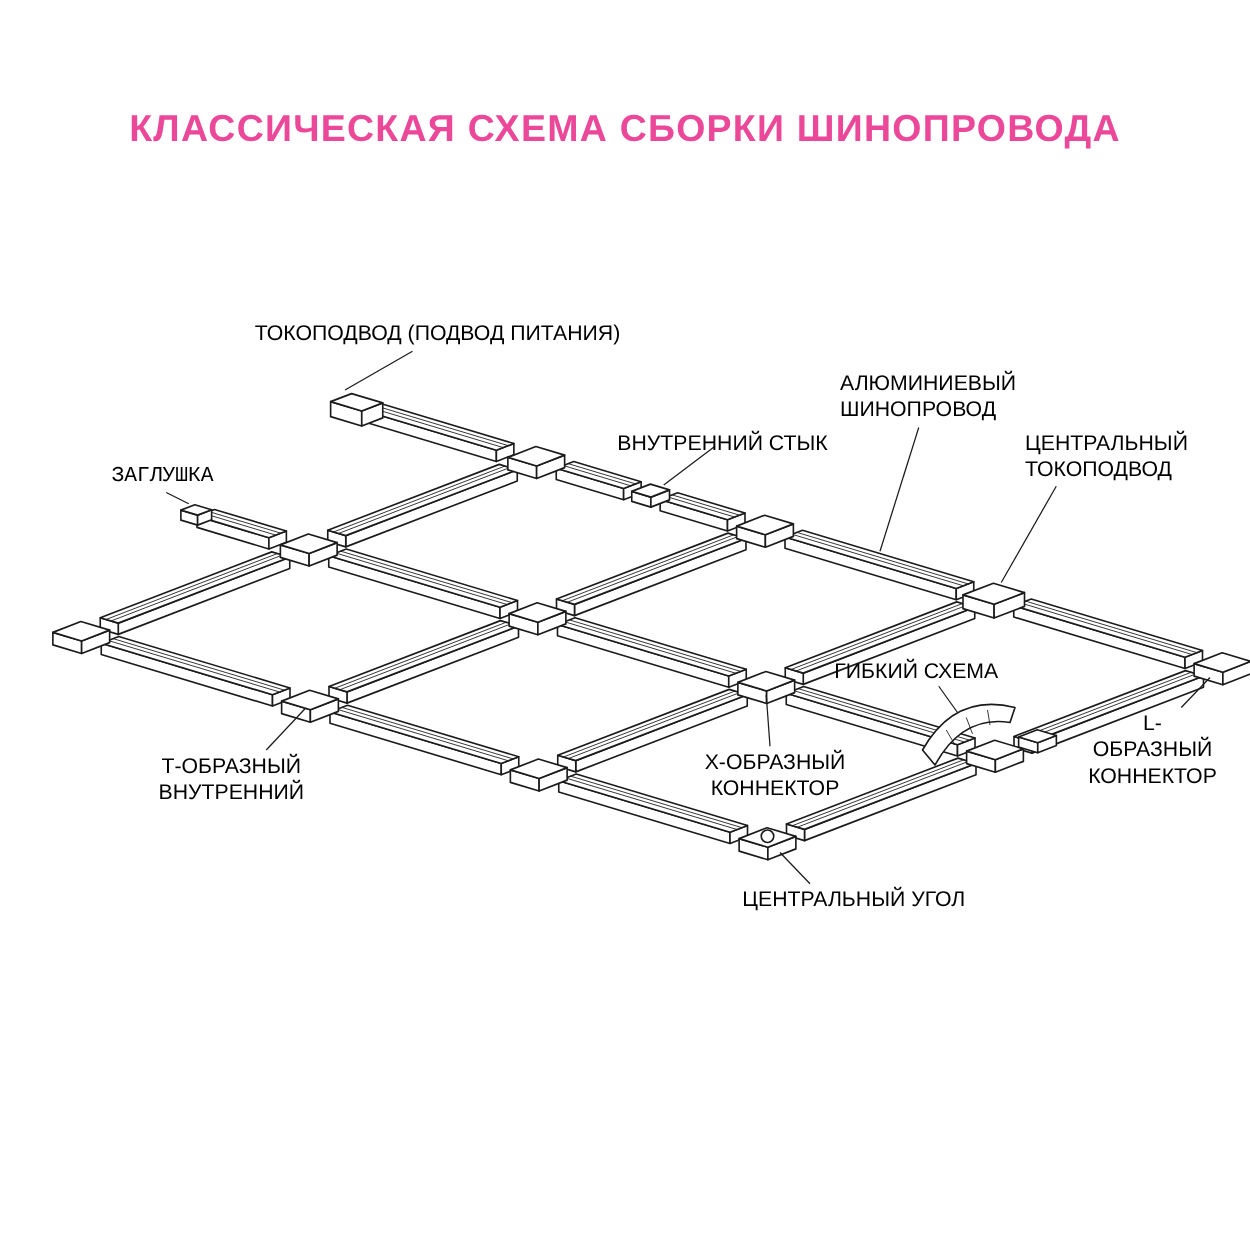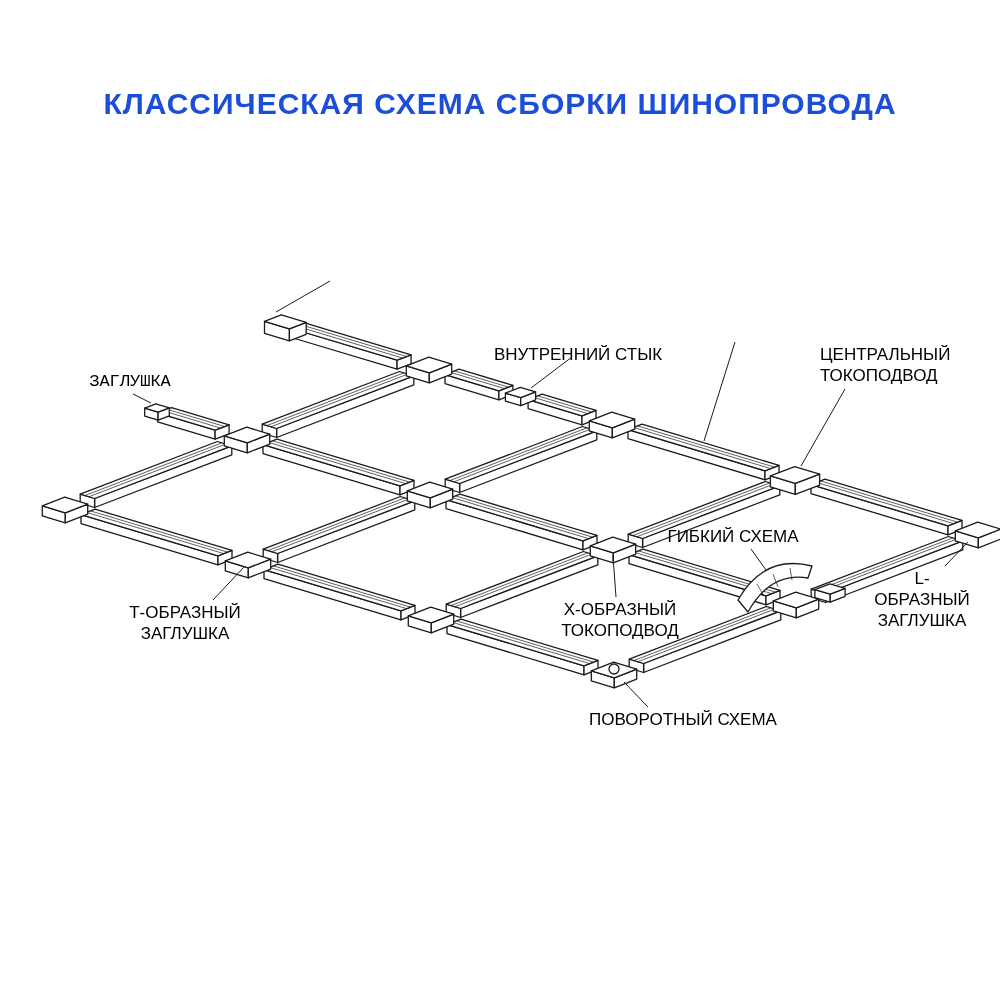--- a/index.html
+++ b/index.html
@@ -1,19 +1,19 @@
 <!DOCTYPE html>
 <html><head>
 <meta charset="utf-8">
 <style>
   html,body{margin:0;padding:0;background:#fff;}
   .stage{position:relative;width:1000px;height:1000px;background:#fff;overflow:hidden;
          font-family:"Liberation Sans",sans-serif;color:#000;}
   .title{position:absolute;top:86px;left:0;right:0;margin:0;text-align:center;
-         font:700 30px/1.2 "Liberation Sans",sans-serif;letter-spacing:1px;color:#1d4ed8;}
+         font:700 30px/1.2 "Liberation Sans",sans-serif;letter-spacing:1px;color:#ec4899;}
   svg.diagram{position:absolute;left:0;top:0;}
   .f{fill:#ffffff;stroke:#1b1b1b;stroke-width:1.3;stroke-linejoin:round;}
   .t{stroke:#1b1b1b;stroke-width:0.7;}
   .ld{stroke:#1b1b1b;stroke-width:1;}
   .lbl{position:absolute;font:400 17px/21px "Liberation Sans",sans-serif;color:#000;
        white-space:pre-line;}
   .center{transform:translateX(-50%);text-align:center;}
   .lbl-feed{left:350px;top:256px;}
   .lbl-cap{left:130px;top:371px;font-family:Liberation Mono, monospace;}
   .lbl-joint{left:578px;top:344px;}
@@ -272,25 +272,28 @@
         <line x1="735" y1="342" x2="704" y2="441" class="ld"></line>
         <line x1="845" y1="389" x2="801" y2="466" class="ld"></line>
         <line x1="751" y1="549" x2="766" y2="570" class="ld"></line>
         <line x1="945" y1="566" x2="968" y2="542" class="ld"></line>
         <line x1="213" y1="600" x2="244" y2="567" class="ld"></line>
         <line x1="616" y1="597" x2="613" y2="556" class="ld"></line>
         <line x1="648" y1="707" x2="624" y2="682" class="ld"></line>
       </g>
     </svg>
 
+  <div class="lbl lbl-feed center">ТОКОПОДВОД (ПОДВОД ПИТАНИЯ)</div>
   <div class="lbl lbl-cap center">ЗАГЛУШКА</div>
   <div class="lbl lbl-joint center">ВНУТРЕННИЙ СТЫК</div>
+  <div class="lbl lbl-alu">АЛЮМИНИЕВЫЙ
+ШИНОПРОВОД</div>
   <div class="lbl lbl-central">ЦЕНТРАЛЬНЫЙ
 ТОКОПОДВОД</div>
   <div class="lbl lbl-flex center">ГИБКИЙ СХЕМА</div>
   <div class="lbl lbl-l center">L-ОБРАЗНЫЙ
-ЗАГЛУШКА</div>
+КОННЕКТОР</div>
   <div class="lbl lbl-t center">Т-ОБРАЗНЫЙ
-ЗАГЛУШКА</div>
+ВНУТРЕННИЙ</div>
   <div class="lbl lbl-x center">Х-ОБРАЗНЫЙ
-ТОКОПОДВОД</div>
-  <div class="lbl lbl-rotary center">ПОВОРОТНЫЙ СХЕМА</div>
+КОННЕКТОР</div>
+  <div class="lbl lbl-rotary center">ЦЕНТРАЛЬНЫЙ УГОЛ</div>
 </div>
 
 </body></html>

